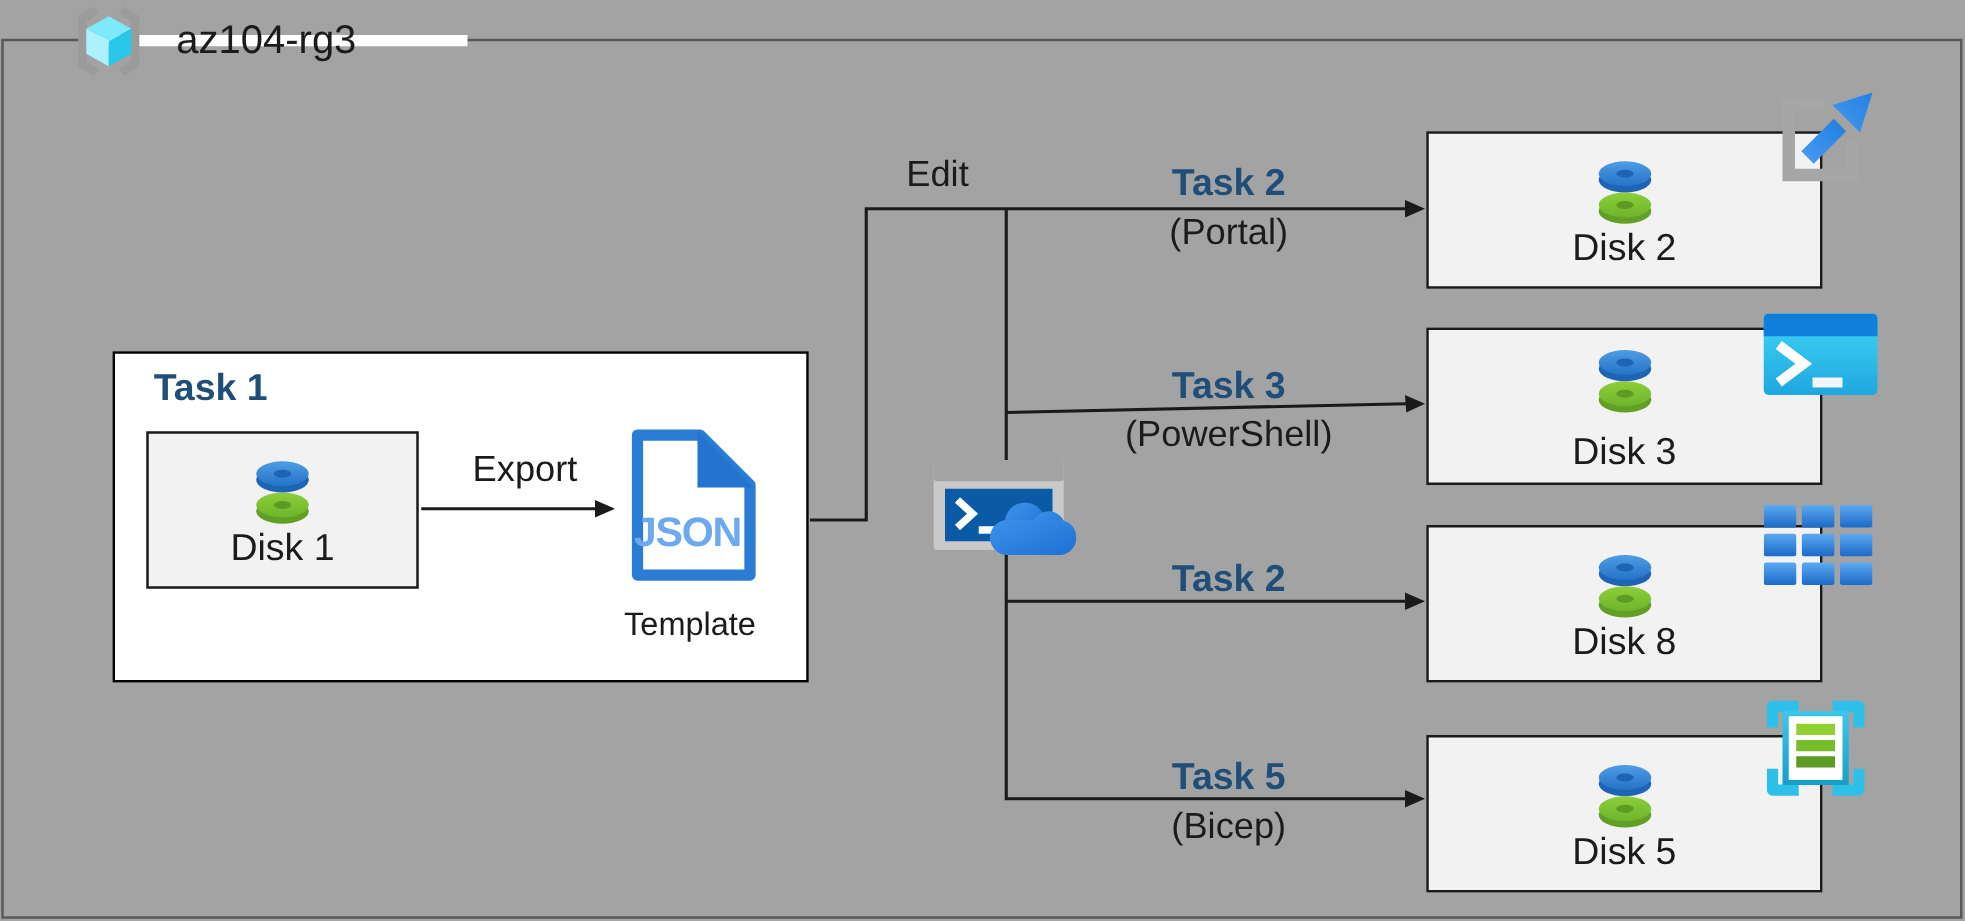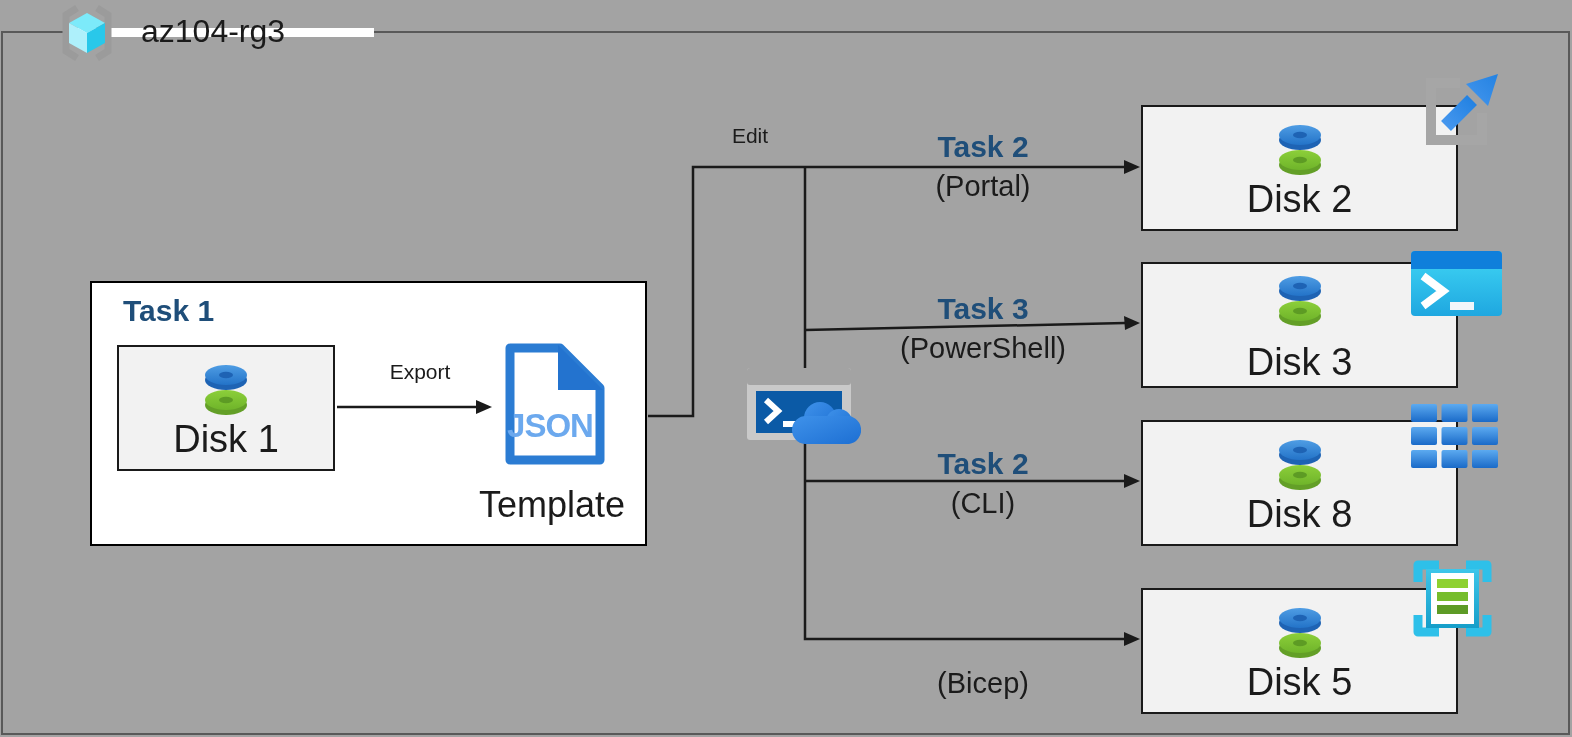--- a/index.html
+++ b/index.html
@@ -15,25 +15,25 @@
 
   .task1-box { left:90px; top:281px; width:553px; height:261px;
                border:2px solid var(--box_border,#000); background:#fff; }
   .task1-label { left:123px; top:294px; font-size:30px; font-weight:bold;
                  color:var(--task_label,#1F4E79); white-space:nowrap; }
 
   .disk-box { background:var(--disk_box_fill,#F2F2F2); border:2px solid #1a1a1a;
               width:313px; height:118px; display:flex; flex-direction:column;
               align-items:center; justify-content:center; padding-top:4px; box-sizing:content-box; }
   .disk-box.small { width:214px; height:118px; }
-  .disk-label { font-size:38px; color:var(--text,#1b1b1b); margin-top:2px; }
-
-  .plain-label { font-size:21px; color:var(--text,#1b1b1b); text-align:center; }
+  .disk-label { font-size:30px; color:var(--text,#1b1b1b); margin-top:2px; }
+
+  .plain-label { font-size:29px; color:var(--text,#1b1b1b); text-align:center; }
   .export-label { left:350px; top:360px; width:140px; }
-  .template-label { left:477px; top:484px; width:150px; font-size:36px; }
+  .template-label { left:477px; top:484px; width:150px; font-size:26px; }
   .edit-label { left:705px; top:124px; width:90px; }
 
   .branch-label { left:833px; width:300px; text-align:center; }
   .branch-label .task-name { font-size:30px; font-weight:bold; color:var(--task_label,#1F4E79); line-height:32px; }
   .branch-label .method { font-size:29px; color:var(--text,#1b1b1b); line-height:32px; }
 
   .json-icon { left:496px; top:340px; }
   .cloudshell-icon { left:745px; top:366px; }
   .portal-icon { left:1418px; top:70px; }
   .powershell-icon { left:1410px; top:250px; }
@@ -191,23 +191,20 @@
   </div>
   <svg class="abs powershell-icon z3" width="93" height="67" viewBox="0 0 93 67">
     <rect x="1" y="1" width="91" height="65" rx="4" fill="url(#gPsBody)"></rect>
     <path d="M1,5 Q1,1 5,1 H88 Q92,1 92,5 V19 H1 Z" fill="#0f7fdb"></path>
     <path d="M13,26 L33,41 L13,56" fill="none" stroke="#ffffff" stroke-width="8"></path>
     <path d="M40,56 H64" stroke="#f2f6fa" stroke-width="8"></path>
   </svg>
 
   <div class="abs branch-label z3" style="top:448px;">
     <div class="task-name">Task 2</div>
-  </div>
-  <div class="abs branch-label z3" style="top:487px;">
-    <div class="method">(CLI)</div>
   </div>
   <div class="abs disk-box z1" style="left:1141px; top:420px;">
     <svg width="46" height="56" viewBox="0 0 46 56">
       <ellipse cx="23" cy="45" rx="21" ry="10" fill="#639f27"></ellipse>
       <ellipse cx="23" cy="40" rx="21" ry="10" fill="url(#gGreenTop)"></ellipse>
       <ellipse cx="23" cy="40" rx="7" ry="3.2" fill="#5d9b24"></ellipse>
       <ellipse cx="23" cy="20" rx="21" ry="10" fill="#1e63b4"></ellipse>
       <ellipse cx="23" cy="15" rx="21" ry="10" fill="url(#gBlueTop)"></ellipse>
       <ellipse cx="23" cy="15" rx="7" ry="3.2" fill="#1e63b4"></ellipse>
     </svg>
@@ -220,21 +217,24 @@
         <rect x="61" y="0" width="26" height="18" rx="2"></rect>
       <rect x="0" y="23" width="26" height="18" rx="2"></rect>
         <rect x="30.5" y="23" width="26" height="18" rx="2"></rect>
         <rect x="61" y="23" width="26" height="18" rx="2"></rect>
       <rect x="0" y="46" width="26" height="18" rx="2"></rect>
         <rect x="30.5" y="46" width="26" height="18" rx="2"></rect>
         <rect x="61" y="46" width="26" height="18" rx="2"></rect>
     </g>
   </svg>
 
-  <div class="abs branch-label z3" style="top:667px;">
+  <div class="abs branch-label z3" style="top:606px;">
+    <div class="task-name">Task 5</div>
+  </div>
+  <div class="abs branch-label z3" style="top:645px;">
     <div class="method">(Bicep)</div>
   </div>
   <div class="abs disk-box z1" style="left:1141px; top:588px;">
     <svg width="46" height="56" viewBox="0 0 46 56">
       <ellipse cx="23" cy="45" rx="21" ry="10" fill="#639f27"></ellipse>
       <ellipse cx="23" cy="40" rx="21" ry="10" fill="url(#gGreenTop)"></ellipse>
       <ellipse cx="23" cy="40" rx="7" ry="3.2" fill="#5d9b24"></ellipse>
       <ellipse cx="23" cy="20" rx="21" ry="10" fill="#1e63b4"></ellipse>
       <ellipse cx="23" cy="15" rx="21" ry="10" fill="url(#gBlueTop)"></ellipse>
       <ellipse cx="23" cy="15" rx="7" ry="3.2" fill="#1e63b4"></ellipse>

